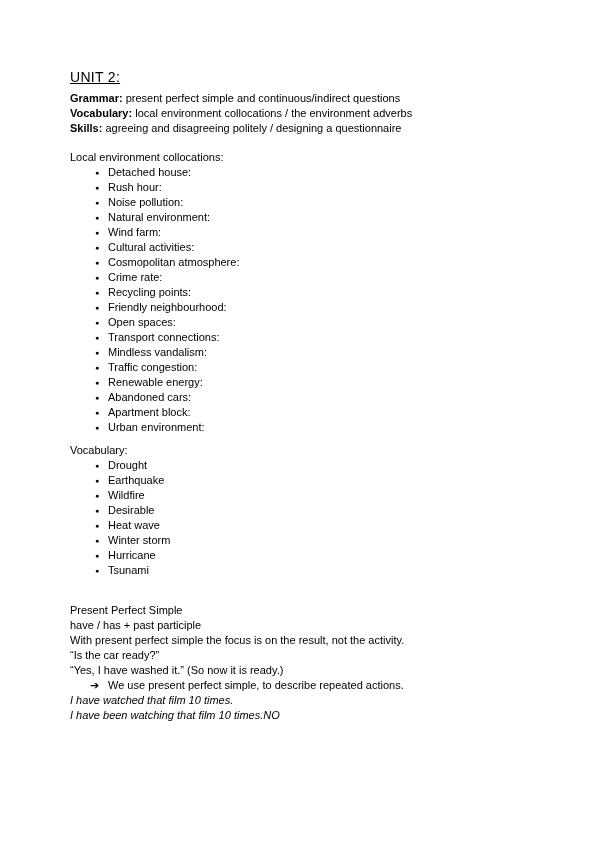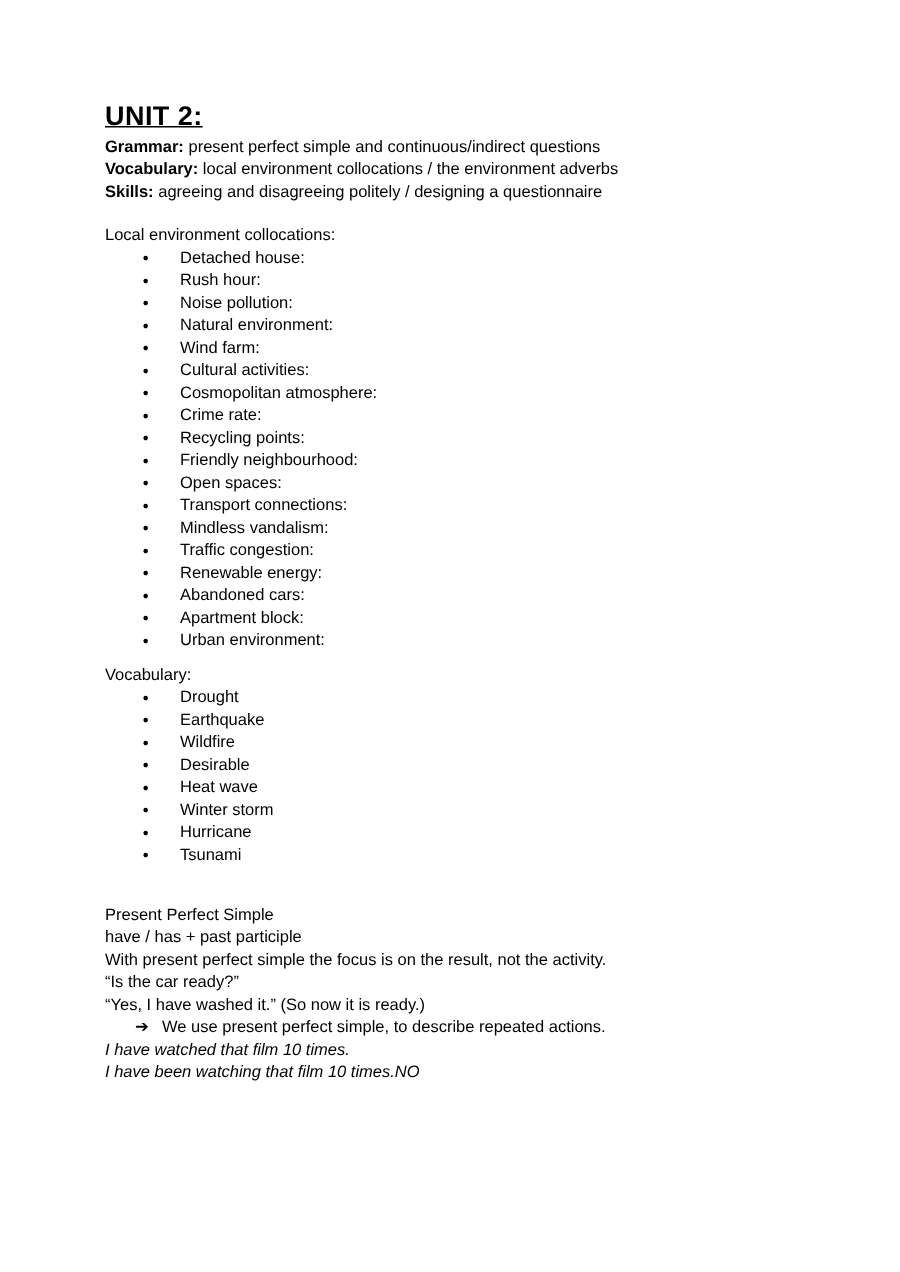--- a/index.html
+++ b/index.html
@@ -17,43 +17,42 @@
     overflow: hidden;
   }
   .page {
     box-sizing: border-box;
     width: 600px;
     height: 848px;
     padding: 68px 70px 0 70px;
     background: #ffffff;
   }
   .doc-title {
-    font-size: 18px;
-    font-weight: bold;
+    font-size: 14px;
+    font-weight: normal;
     text-decoration: underline;
     line-height: 18px;
     margin-bottom: 5px;
     letter-spacing: 0.3px;
   }
   .hdr-line b { font-weight: bold; }
   .section-heading {
     font-weight: normal;
   }
   .mt-collocations { margin-top: 14px; }
   .mt-vocab { margin-top: 8px; }
   .mt-grammar { margin-top: 25px; }
   ul.blist {
     margin: 0;
     padding: 0;
     list-style: none;
   }
   ul.blist li {
     display: flex;
     line-height: 15px;
-    gap: 12px;
   }
   ul.blist .dot {
     width: 13px;
     margin-left: 25px;
     font-size: 7px;
     line-height: 15px;
     flex: 0 0 13px;
   }
   .plain-line { line-height: 15px; }
   .arrow-line {

